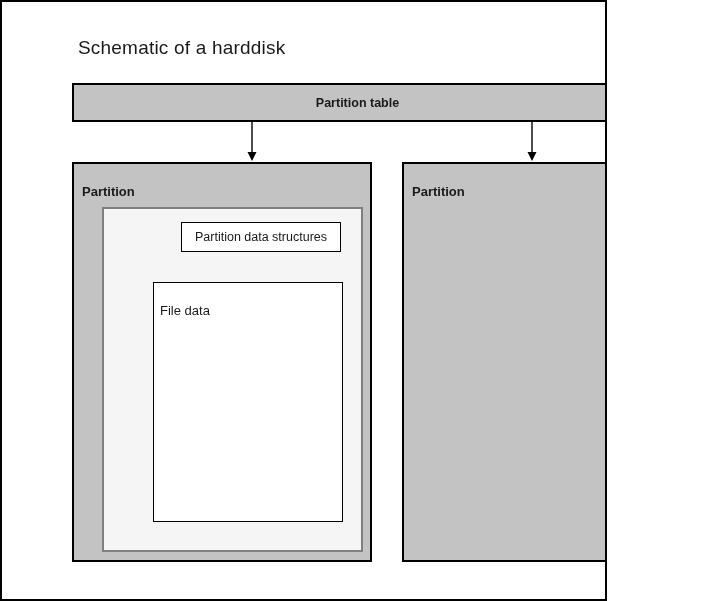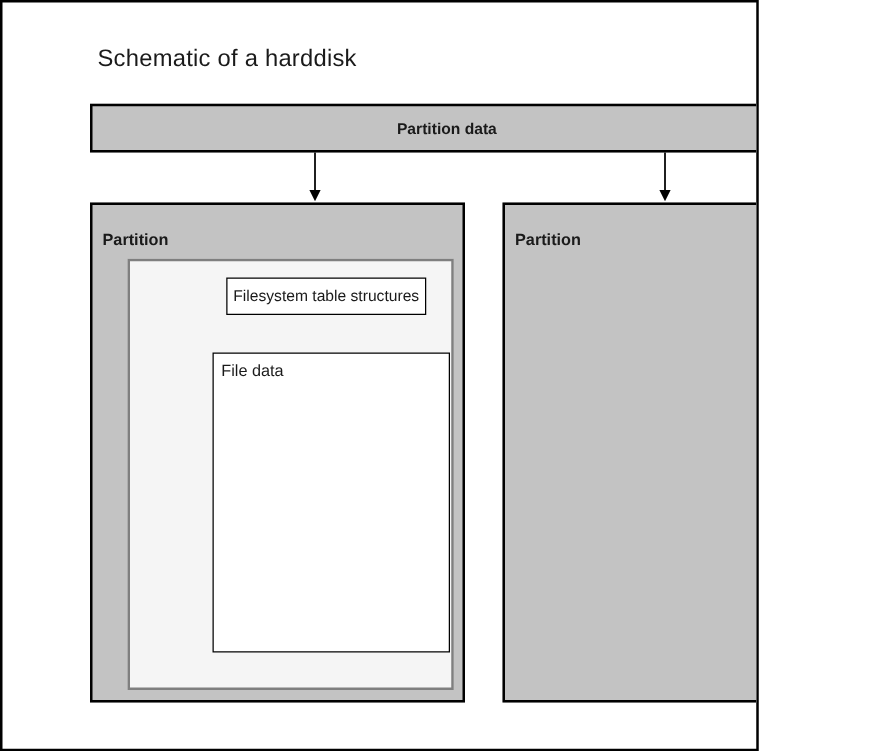--- a/index.html
+++ b/index.html
@@ -91,48 +91,48 @@
     border: 1.5px solid var(--box-border);
     display: flex;
     align-items: center;
     justify-content: center;
     font-size: 12.5px;
     font-weight: 400;
     white-space: nowrap;
   }
   .file-data-box {
     position: absolute;
-    left: 168px;
+    left: 151px;
     top: 280px;
     width: 190px;
     height: 240px;
     background: var(--inner-box-fill);
     border: 1.5px solid var(--box-border);
-    padding: 6px 6px;
+    padding: 20px 6px;
     font-size: 13px;
     font-weight: 400;
   }
   .arrows {
     position: absolute;
     left: 0;
     top: 0;
     width: 711px;
     height: 601px;
     pointer-events: none;
   }
 </style>
 </head>
 <body>
 
 <div class="canvas">
 
   <div class="title">Schematic of a harddisk</div>
 
   <div class="box partition-table">
-    <span class="label">Partition data</span>
+    <span class="label">Partition table</span>
   </div>
 
   <svg class="arrows" viewBox="0 0 711 601" xmlns="http://www.w3.org/2000/svg">
     <g>
       <line x1="250" y1="120" x2="250" y2="151" stroke="#000000" stroke-width="1.4"></line>
       <polygon points="245.5,150 254.5,150 250,159" fill="#000000"></polygon>
     </g>
     <g>
       <line x1="530" y1="120" x2="530" y2="151" stroke="#000000" stroke-width="1.4"></line>
       <polygon points="525.5,150 534.5,150 530,159" fill="#000000"></polygon>
@@ -143,21 +143,21 @@
     </g>
   </svg>
 
   <div class="box partition-left">
     <span class="partition-label">Partition</span>
   </div>
 
   <div class="filesystem-area"></div>
 
   <div class="fs-structures-box">
-    <span>Filesystem table structures</span>
+    <span>Partition data structures</span>
   </div>
 
   <div class="file-data-box">
     <span>File data</span>
   </div>
 
   <div class="box partition-right">
     <span class="partition-label">Partition</span>
   </div>
 

